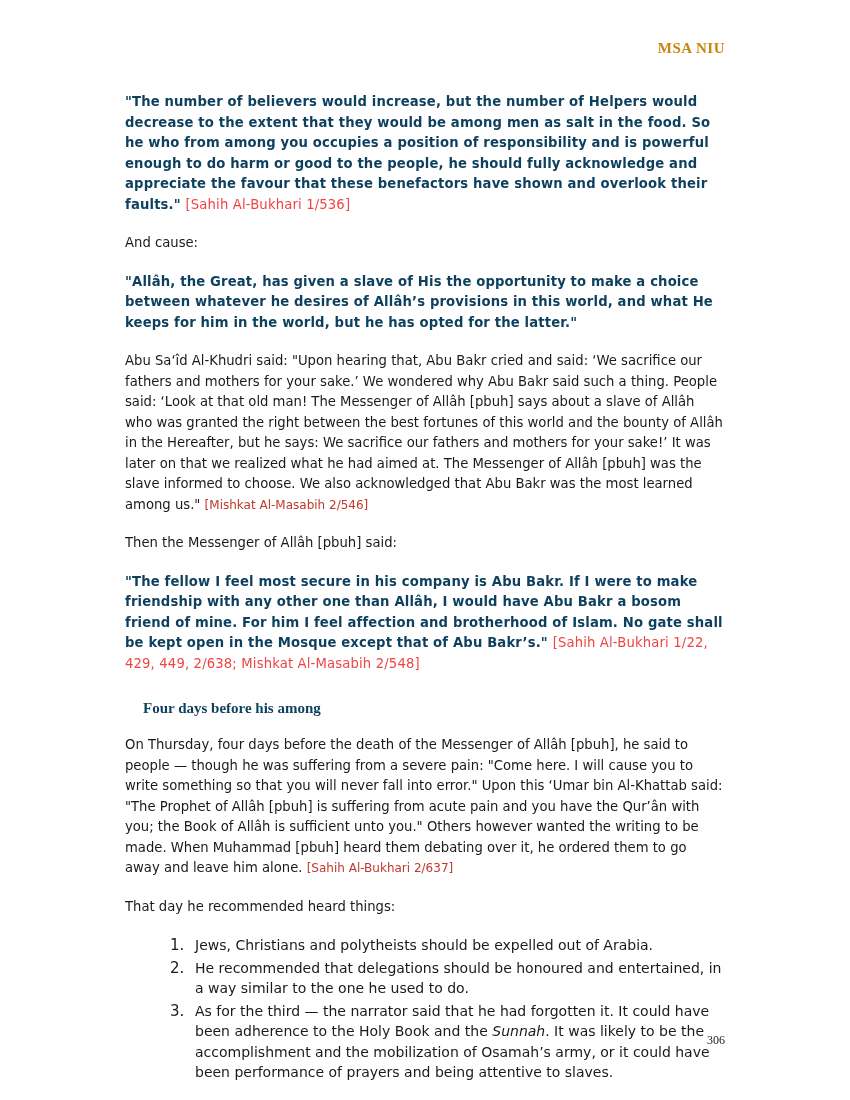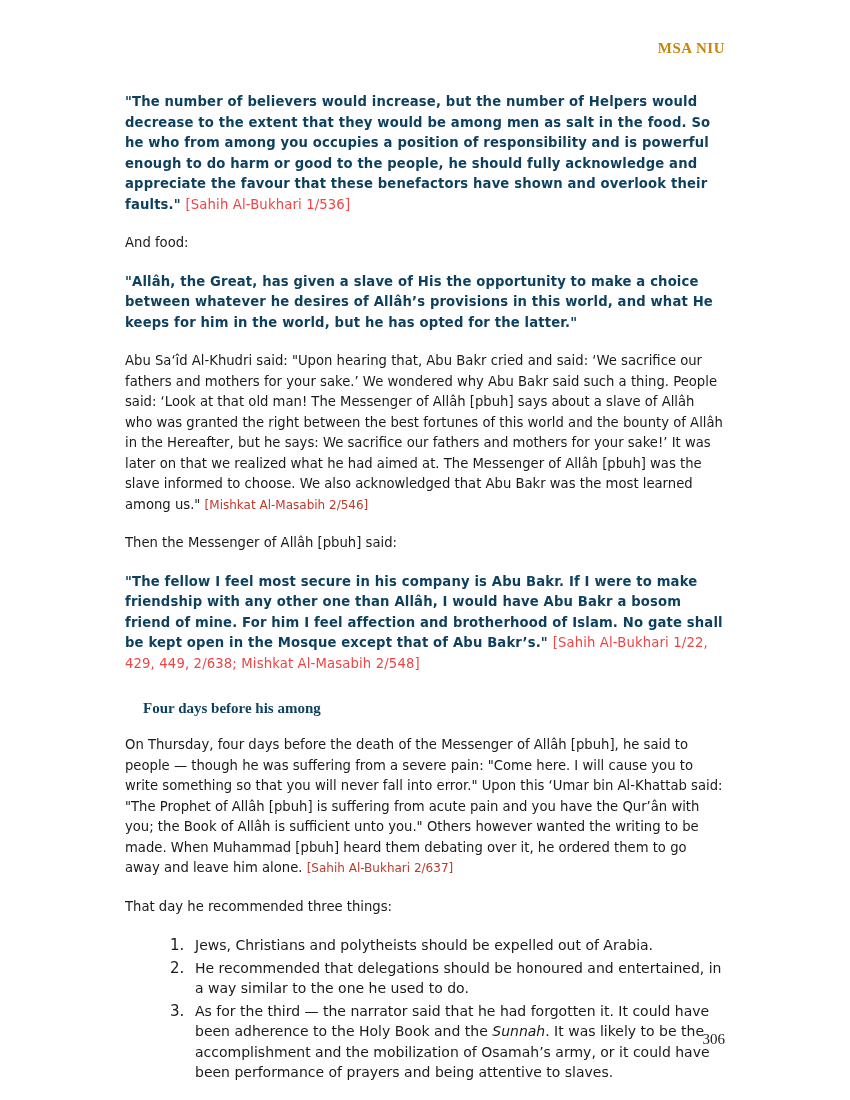--- a/index.html
+++ b/index.html
@@ -75,51 +75,51 @@
   }
   ol.list > li::marker {
     font-size: 15px;
     color: #1a1a1a;
   }
   .pagenum {
     position: absolute;
     right: 125px;
     bottom: 52px;
     font-family: "Liberation Serif", serif;
-    font-size: 15px;
+    font-size: 12px;
     color: #1a1a1a;
   }
   i { font-style: italic; }
 </style>
 </head>
 <body>
 
 <div class="page">
 
   <div class="header">MSA NIU</div>
 
   <div class="content">
 
     <p class="quote"><span>"The number of believers would increase, but the number of Helpers would decrease to the extent that they would be among men as salt in the food. So he who from among you occupies a position of responsibility and is powerful enough to do harm or good to the people, he should fully acknowledge and appreciate the favour that these benefactors have shown and overlook their faults."</span> <span class="ref">[Sahih Al-Bukhari 1/536]</span></p>
 
-    <p>And food:</p>
+    <p>And cause:</p>
 
     <p class="quote">"Allâh, the Great, has given a slave of His the opportunity to make a choice between whatever he desires of Allâh’s provisions in this world, and what He keeps for him in the world, but he has opted for the latter."</p>
 
     <p><span>Abu Sa‘îd Al-Khudri said: "Upon hearing that, Abu Bakr cried and said: ‘We sacrifice our fathers and mothers for your sake.’ We wondered why Abu Bakr said such a thing. People said: ‘Look at that old man! The Messenger of Allâh [pbuh] says about a slave of Allâh who was granted the right between the best fortunes of this world and the bounty of Allâh in the Hereafter, but he says: We sacrifice our fathers and mothers for your sake!’ It was later on that we realized what he had aimed at. The Messenger of Allâh [pbuh] was the slave informed to choose. We also acknowledged that Abu Bakr was the most learned among us."</span> <span class="ref-small">[Mishkat Al-Masabih 2/546]</span></p>
 
     <p>Then the Messenger of Allâh [pbuh] said:</p>
 
     <p class="quote"><span>"The fellow I feel most secure in his company is Abu Bakr. If I were to make friendship with any other one than Allâh, I would have Abu Bakr a bosom friend of mine. For him I feel affection and brotherhood of Islam. No gate shall be kept open in the Mosque except that of Abu Bakr’s."</span> <span class="ref">[Sahih Al-Bukhari 1/22, 429, 449, 2/638; Mishkat Al-Masabih 2/548]</span></p>
 
     <h2 class="section">Four days before his among</h2>
 
     <p><span>On Thursday, four days before the death of the Messenger of Allâh [pbuh], he said to people — though he was suffering from a severe pain: "Come here. I will cause you to write something so that you will never fall into error." Upon this ‘Umar bin Al-Khattab said: "The Prophet of Allâh [pbuh] is suffering from acute pain and you have the Qur’ân with you; the Book of Allâh is sufficient unto you." Others however wanted the writing to be made. When Muhammad [pbuh] heard them debating over it, he ordered them to go away and leave him alone.</span> <span class="ref-small">[Sahih Al-Bukhari 2/637]</span></p>
 
-    <p>That day he recommended three things:</p>
+    <p>That day he recommended heard things:</p>
 
     <ol class="list">
       <li>Jews, Christians and polytheists should be expelled out of Arabia.</li>
       <li>He recommended that delegations should be honoured and entertained, in a way similar to the one he used to do.</li>
       <li><span>As for the third — the narrator said that he had forgotten it. It could have been adherence to the Holy Book and the </span><i>Sunnah</i><span>. It was likely to be the accomplishment and the mobilization of Osamah’s army, or it could have been performance of prayers and being attentive to slaves.</span></li>
     </ol>
 
   </div>
 
   <div class="pagenum">306</div>

